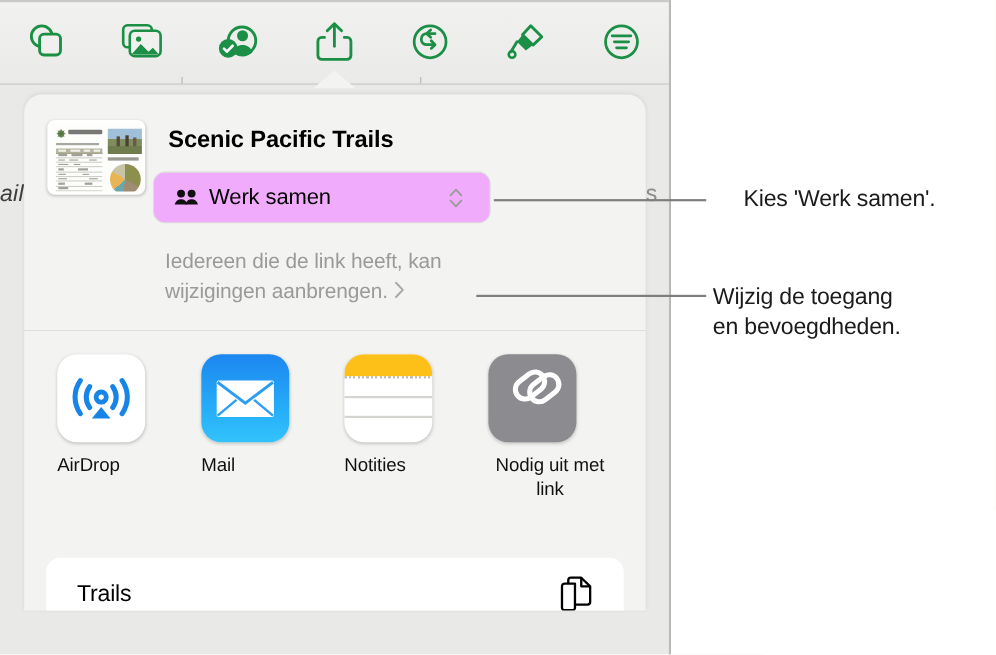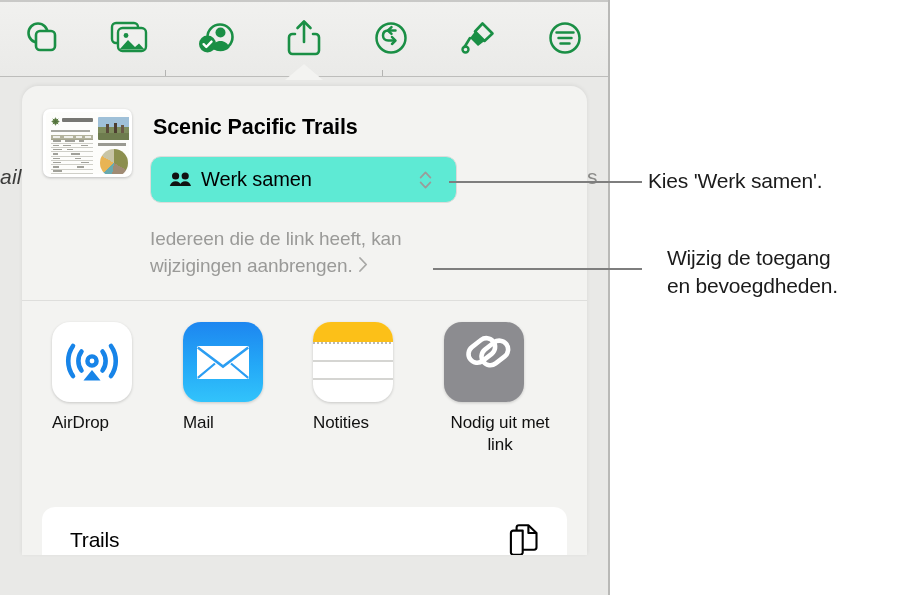--- a/index.html
+++ b/index.html
@@ -209,25 +209,25 @@
     left: 131px;
     top: 29px;
     font-size: 21.5px;
     font-weight: bold;
     color: #000000;
     letter-spacing: -0.1px;
   }
 
   .collab-button {
     position: absolute;
-    left: 128px;
+    left: 117px;
     top: 70px;
     width: 305px;
     height: 45px;
-    background: #5eead4;
+    background: #f0abfc;
     border: 1px solid #dcdcda;
     border-radius: 11px;
     display: flex;
     align-items: center;
   }
   .collab-icon {
     margin-left: 18px;
     width: 23px;
     height: 18px;
     display: flex; align-items: center;
@@ -602,19 +602,19 @@
 
     <div class="perm-text">
       <span>Iedereen die de link heeft, kan</span><br>
       <span>wijzigingen aanbrengen.</span><span class="perm-chevron"><svg width="11" height="17" viewBox="0 0 11 17" fill="none">
             <path d="M2 2l6.2 6.5L2 15" stroke="#a8a8a6" stroke-width="1.8" stroke-linecap="round" stroke-linejoin="round"></path>
           </svg></span>
     </div>
   </div>
 
   <div class="leader" style="left:449px; top:181px; width:193px;"></div>
-  <div class="callout-text" style="left:648px; top:167px;">Kies 'Werk samen'.</div>
+  <div class="callout-text" style="left:676px; top:167px;">Kies 'Werk samen'.</div>
 
   <div class="leader" style="left:433px; top:268px; width:209px;"></div>
-  <div class="callout-text" style="left:648px; top:244px;margin-left:19px;">Wijzig de toegang
+  <div class="callout-text" style="left:648px; top:256px;">Wijzig de toegang
 en bevoegdheden.</div>
 
 </div>
 
 </body></html>

